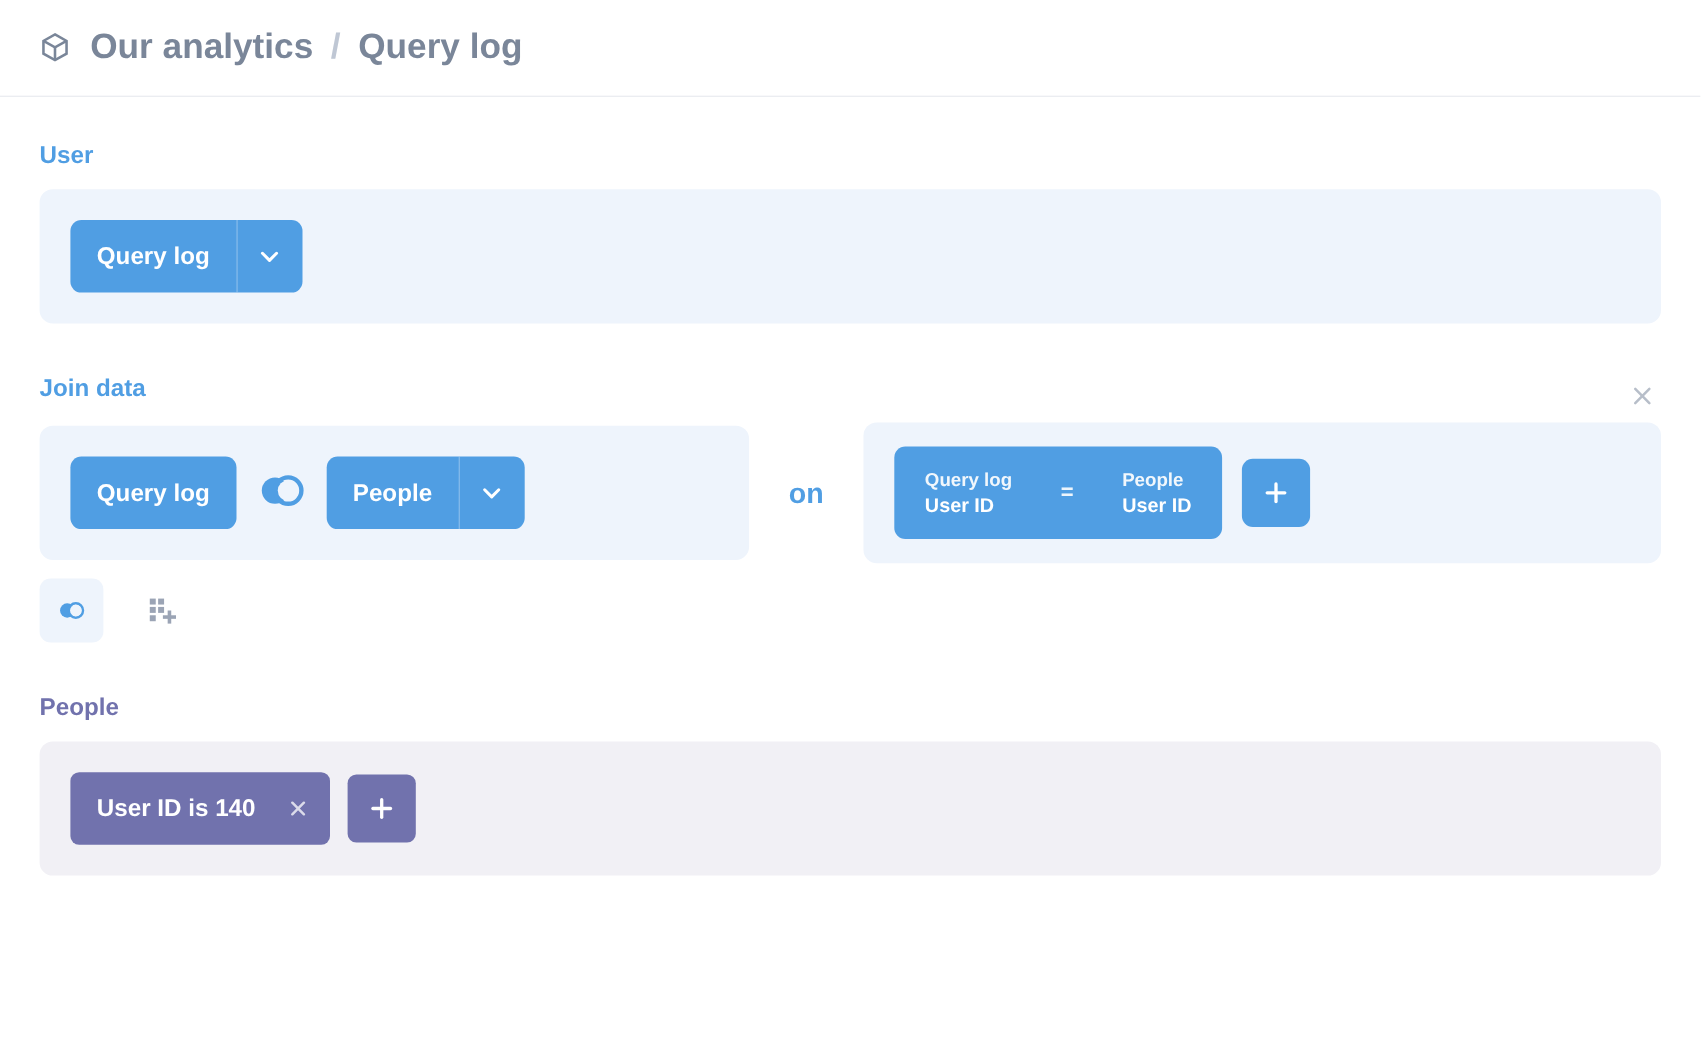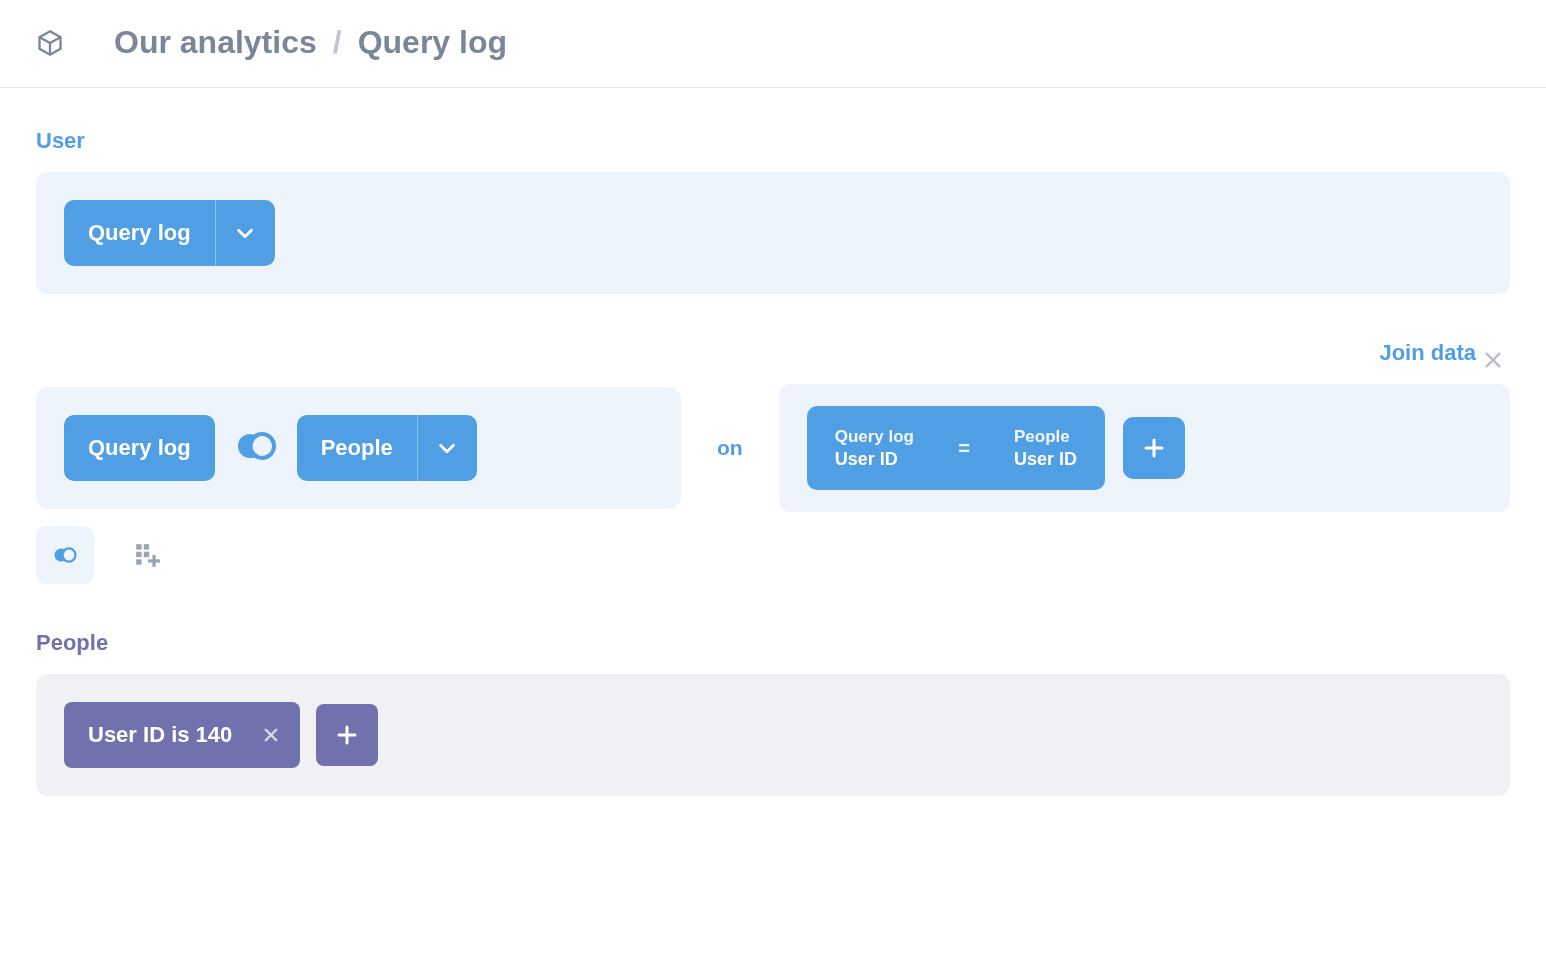--- a/index.html
+++ b/index.html
@@ -27,35 +27,34 @@
     border-bottom:1.5px solid var(--border);
   }
   .header svg{flex:0 0 auto;}
   .breadcrumb{
     display:flex;
     align-items:center;
     gap:16px;
     font-size:32px;
     font-weight:700;
     color:var(--grey-text);
-    margin-left:32px;
   }
   .breadcrumb .sep{color:#bfc7d4;font-weight:600;}
   .content{padding:40px 36px;}
   .section-title{
     font-size:22px;
     font-weight:700;
     margin:0 0 18px 0;
   }
   .section-title.blue{color:var(--blue);}
   .section-title.purple{color:var(--purple);}
   .title-row{
     display:flex;
     align-items:center;
-    justify-content:flex-end;
+    justify-content:space-between;
   }
   .close-x{
     color:#b7bec9;
     cursor:pointer;
     padding:6px;
   }
   .panel{
     border-radius:12px;
     padding:28px;
   }
@@ -108,21 +107,21 @@
     flex:0 0 auto;
     display:flex;
     align-items:center;
     gap:18px;
     background:var(--blue-light);
     border-radius:12px;
     padding:28px;
     width:645px;
   }
   .on-label{
-    font-size:21px;
+    font-size:26px;
     font-weight:700;
     color:var(--blue);
     padding:0 10px;
   }
   .join-right{
     flex:1 1 auto;
     display:flex;
     align-items:center;
     gap:18px;
     background:var(--blue-light);

